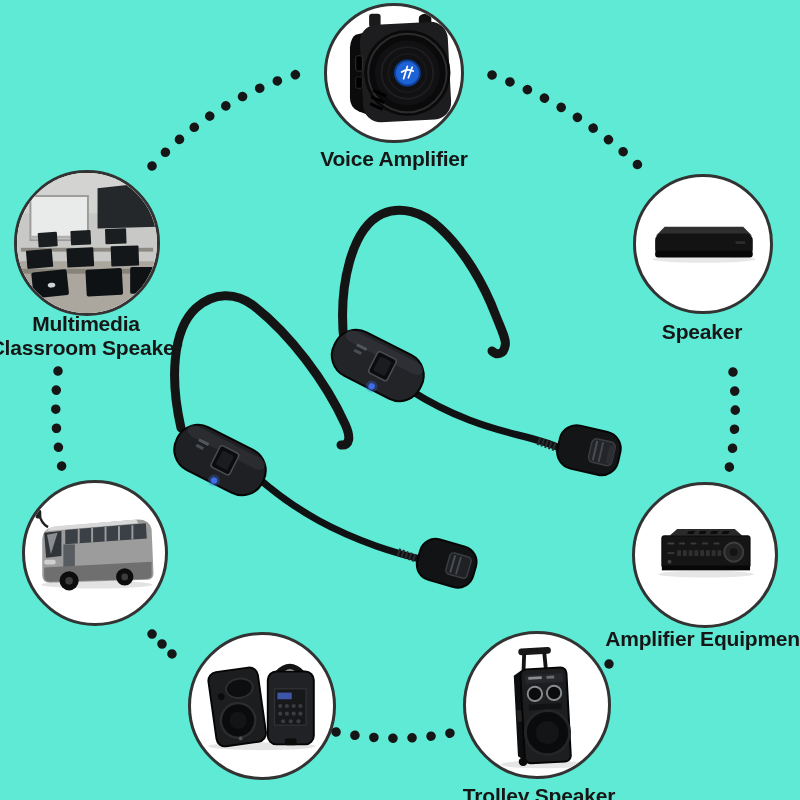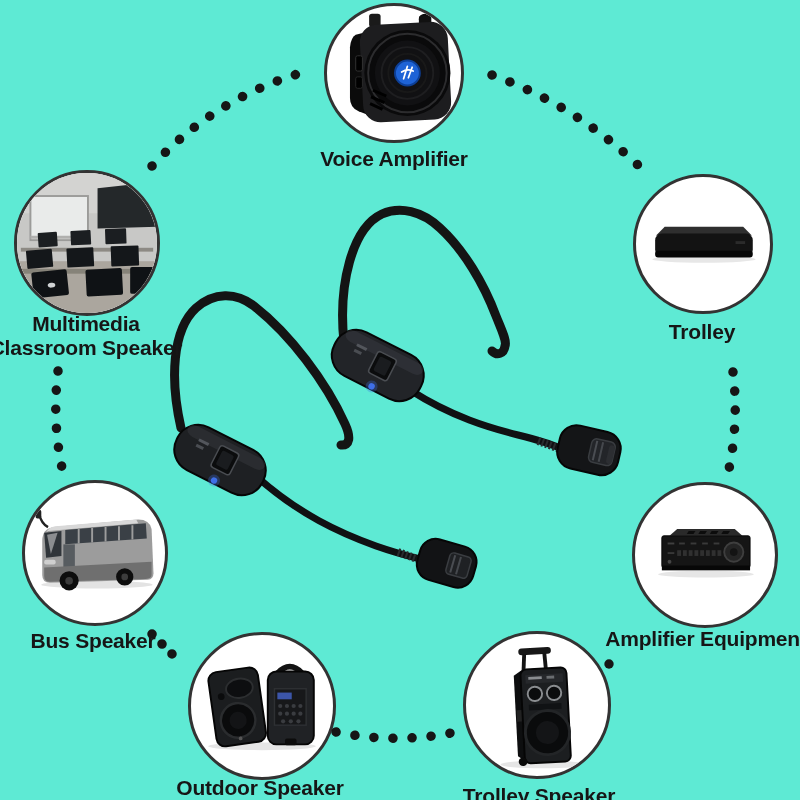--- a/index.html
+++ b/index.html
@@ -83,21 +83,21 @@
 
   <div class="circle" style="left:633px;top:174px;width:140px;height:140px;">
     <svg viewBox="0 0 140 140">
       <ellipse cx="71" cy="86" rx="54" ry="3.5" fill="#e7e7e7"></ellipse>
       <polygon points="30,52 112,52 121,61 21,61" fill="#2f2f2f"></polygon>
       <rect x="20" y="59" width="102" height="24" rx="7" fill="#131313"></rect>
       <rect x="20" y="77" width="102" height="7" rx="3" fill="#060606"></rect>
       <rect x="104" y="67" width="10" height="3" fill="#2b2b2b"></rect>
     </svg>
   </div>
-  <div class="lbl" style="left:702px;top:320px;">Trolley</div>
+  <div class="lbl" style="left:702px;top:320px;">Speaker</div>
 
   <div class="circle" style="left:22px;top:480px;width:146px;height:146px;">
     <svg viewBox="0 0 146 146">
       <ellipse cx="75" cy="106" rx="58" ry="4" fill="#e3e3e3"></ellipse>
       <path d="M18,60 Q18,48 30,46 L118,38 Q130,38 132,48 L134,94 Q134,100 128,101 L26,104 Q18,104 18,96 Z" fill="#9c9c9c"></path>
       <path d="M22,52 Q24,46 32,45 L116,38 L118,42 L24,50 Z" fill="#d8d8d8"></path>
       <path d="M20,52 L38,50 L38,76 L22,78 Z" fill="#30353a"></path>
       <path d="M23,54 L34,52 L27,74 Z" fill="#e6e6e6" opacity="0.5"></path>
       <path d="M42,49 L126,42 L127,58 L42,64 Z" fill="#3a4046"></path>
       <g stroke="#9c9c9c" stroke-width="2">
@@ -111,21 +111,20 @@
       <path d="M20,88 L132,82 L132,96 Q132,100 126,100 L26,103 Q20,103 20,97 Z" fill="#6f6f6f"></path>
       <circle cx="46" cy="102" r="10" fill="#0d0d0d"></circle>
         <circle cx="46" cy="102" r="4" fill="#3c3c3c"></circle>
       <circle cx="104" cy="98" r="9" fill="#0d0d0d"></circle>
         <circle cx="104" cy="98" r="3.5" fill="#3c3c3c"></circle>
       <path d="M24,46 q-7,-4 -9,-13" stroke="#222" stroke-width="2.5" fill="none"></path>
       <rect x="11" y="28" width="6" height="9" rx="2" fill="#222"></rect>
       <rect x="20" y="80" width="12" height="5" rx="2" fill="#cfcfcf"></rect>
     </svg>
   </div>
-  <div class="lbl" style="left:93px;top:629px;">Bus Speaker</div>
 
   <div class="circle" style="left:632px;top:482px;width:146px;height:146px;">
     <svg viewBox="0 0 146 146">
       <ellipse cx="74" cy="93" rx="50" ry="3.5" fill="#e6e6e6"></ellipse>
       <polygon points="36,53 112,53 104,46 44,46" fill="#2a2a2a"></polygon>
       <g fill="#0c0c0c">
         <polygon points="56,48 63,48 61,51 54,51"></polygon>
           <polygon points="68,48 75,48 73,51 66,51"></polygon>
         <polygon points="80,48 87,48 85,51 78,51"></polygon>
           <polygon points="92,48 99,48 97,51 90,51"></polygon>
@@ -181,21 +180,20 @@
           <circle cx="100" cy="82" r="2.2"></circle>
           <circle cx="107" cy="82" r="2.2"></circle>
           <circle cx="114" cy="82" r="2.2"></circle>
         <circle cx="96" cy="90" r="2.2"></circle>
           <circle cx="104" cy="90" r="2.2"></circle>
           <circle cx="112" cy="90" r="2.2"></circle>
       </g>
       <rect x="98" y="108" width="12" height="7" rx="2" fill="#0c0c0c"></rect>
     </svg>
   </div>
-  <div class="lbl" style="left:260px;top:776px;">Outdoor Speaker</div>
 
   <div class="circle" style="left:463px;top:631px;width:148px;height:148px;">
     <svg viewBox="0 0 148 148">
       <ellipse cx="80" cy="136" rx="44" ry="4" fill="#e5e5e5"></ellipse>
       <g transform="rotate(-3 80 85)">
         <rect x="58" y="14" width="34" height="7" rx="3.5" fill="#171717"></rect>
         <line x1="64" y1="20" x2="62" y2="42" stroke="#141414" stroke-width="4"></line>
         <line x1="85" y1="20" x2="86" y2="42" stroke="#141414" stroke-width="4"></line>
         <polygon points="52,42 60,37 60,132 52,126" fill="#0d0e0f"></polygon>
         <rect x="59" y="36" width="48" height="98" rx="6" fill="#1c1e20" stroke="#050505" stroke-width="2"></rect>

